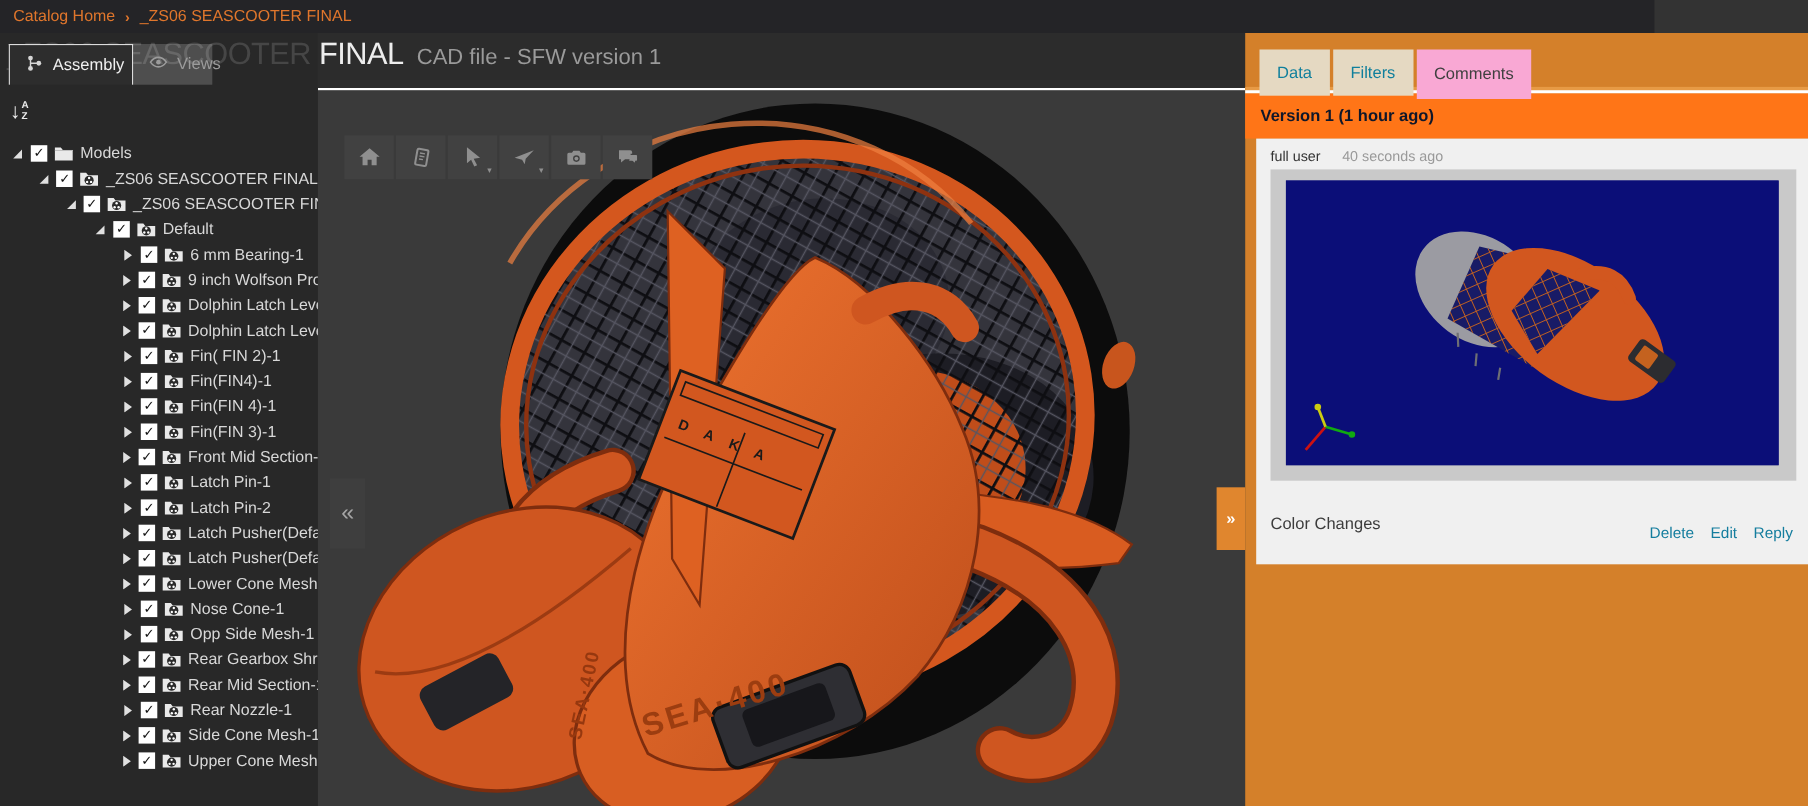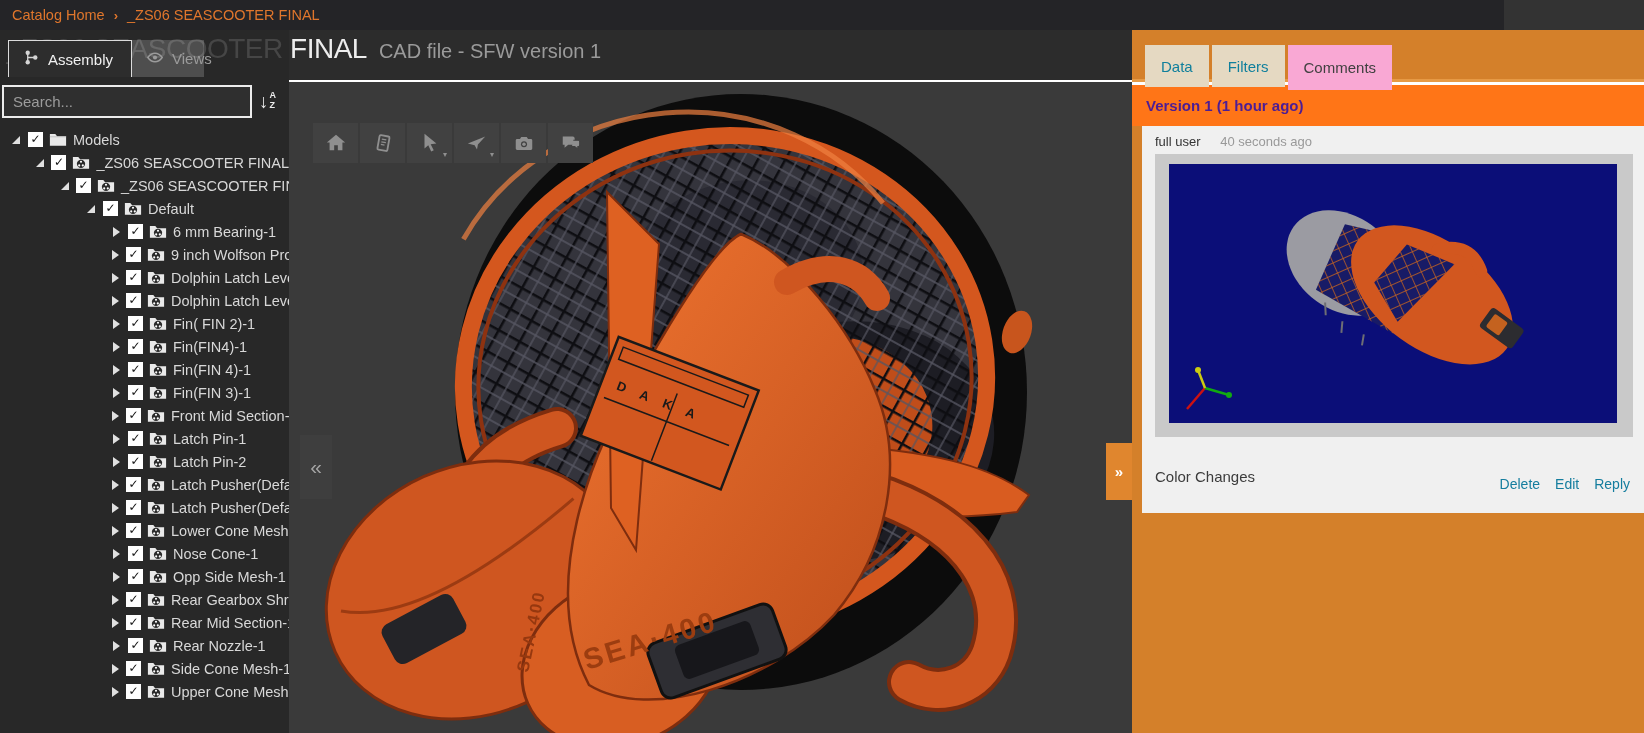--- a/index.html
+++ b/index.html
@@ -27,21 +27,21 @@
   .vtool .dd{position:absolute;right:5px;bottom:4px;font-size:8px;color:#8f8f8f;}
   .collapse-left{position:absolute;left:11px;top:405px;width:32px;height:64px;background:#3e3e3e;color:#a5a5a5;
                  display:flex;align-items:center;justify-content:center;font-size:21px;cursor:pointer;z-index:3;}
 
   
   .sidebar{position:absolute;left:0;top:30px;width:289px;height:703px;background:#282828;z-index:2;overflow:hidden;}
   .ghost-title{position:absolute;left:6px;top:3px;width:283px;overflow:hidden;white-space:nowrap;
                font-size:28px;letter-spacing:-0.5px;color:#464646;z-index:1;}
   .stabs{position:absolute;left:8px;top:10px;display:flex;z-index:2;}
   .stab{height:37px;display:flex;align-items:center;gap:8px;padding:0 14px;font-size:15px;cursor:pointer;}
-  .stab.active{background:#2d2d2d;border:1px solid #dcdcdc;border-bottom:none;color:#f0f0f0;width:124px;align-items:center;}
+  .stab.active{background:#2d2d2d;border:1px solid #dcdcdc;border-bottom:none;color:#f0f0f0;width:113px;align-items:center;}
   .stab.inactive{background:rgba(255,255,255,0.18);color:#9b9b9b;width:72px;}
   .searchrow{position:absolute;left:2px;top:54px;width:285px;height:34px;display:flex;align-items:center;z-index:2;}
   .searchbox{width:250px;height:33px;background:#2f2f2f;border:2px solid #ececec;color:#ddd;font-size:15px;padding:0 9px;outline:none;}
   .searchbox::placeholder{color:#9c9c9c;}
   .sorticon{margin-left:7px;display:flex;align-items:center;color:#ececec;cursor:pointer;}
   .sorticon .arr{font-size:19px;font-weight:bold;line-height:1;}
   .sorticon .let{display:flex;flex-direction:column;font-size:9px;font-weight:bold;line-height:1.1;margin-left:1px;}
   .tree{position:absolute;left:0;top:98px;width:289px;z-index:2;}
   .tree-row{height:23px;display:flex;align-items:center;gap:6px;white-space:nowrap;color:#d8d8d8;font-size:14.5px;cursor:pointer;}
   .tw{width:12px;display:flex;justify-content:center;}
@@ -50,21 +50,21 @@
   .ticon{display:flex;flex:0 0 18px;}
 
   
   .panel{position:absolute;left:1132px;top:30px;width:512px;height:703px;background:#d4802a;z-index:4;}
   .pre-line{position:absolute;left:0;top:49px;width:100%;height:3px;background:#e79a45;}
   .white-line{position:absolute;left:0;top:52px;width:100%;height:3px;background:#fff;}
   .ptabs{position:absolute;left:13px;top:15px;display:flex;gap:3px;z-index:2;}
   .ptab{height:42px;display:flex;align-items:center;justify-content:center;padding:0 16px;font-size:15px;cursor:pointer;}
   .ptab.inactive{background:#e5d9c2;color:#0f7f9c;}
   .ptab.active{background:#f9a8d4;color:#404040;height:45px;}
-  .version-bar{position:absolute;left:0;top:55px;width:100%;height:41px;background:#ff7517;color:#4c1d95;
+  .version-bar{position:absolute;left:0;top:55px;width:100%;height:41px;background:#ff7517;color:#0f172a;
                font-size:15px;font-weight:600;display:flex;align-items:center;padding-left:14px;}
   .card{position:absolute;left:10px;top:96px;width:502px;height:387px;background:#f0f0f0;}
   .meta{position:absolute;left:13px;top:8px;font-size:13px;color:#333;}
   .meta .time{color:#999;margin-left:16px;}
   .thumb-frame{position:absolute;left:13px;top:28px;width:478px;height:283px;background:#c9c9c9;}
   .thumb{position:absolute;left:14px;top:10px;width:448px;height:259px;background:#0b0e78;}
   .comment-body{position:absolute;left:13px;top:322px;font-size:15px;color:#3c3c3c;margin-top:20px;}
   .actions{position:absolute;right:14px;top:350px;display:flex;gap:15px;}
   .actions a{color:#147d9e;font-size:14px;text-decoration:none;cursor:pointer;}
   .collapse-right{position:absolute;left:-26px;top:413px;width:26px;height:57px;background:#e0862e;color:#fff;
@@ -271,21 +271,20 @@
         <span>Assembly</span>
       </div>
       <div class="stab inactive">
         <span style="color:#9b9b9b"><svg width="18" height="15">
               <use href="#sym-eye"></use>
             </svg></span>
         <span>Views</span>
       </div>
     </div>
     <div class="searchrow">
-      <input class="searchbox" type="text" placeholder="Search..." style="">
       <div class="sorticon">
         <span class="arr">↓</span>
         <span class="let">
             <span>A</span>
             <span>Z</span>
           </span>
       </div>
     </div>
     <div class="tree">
         <div class="tree-row" style="padding-left: 10px;">

